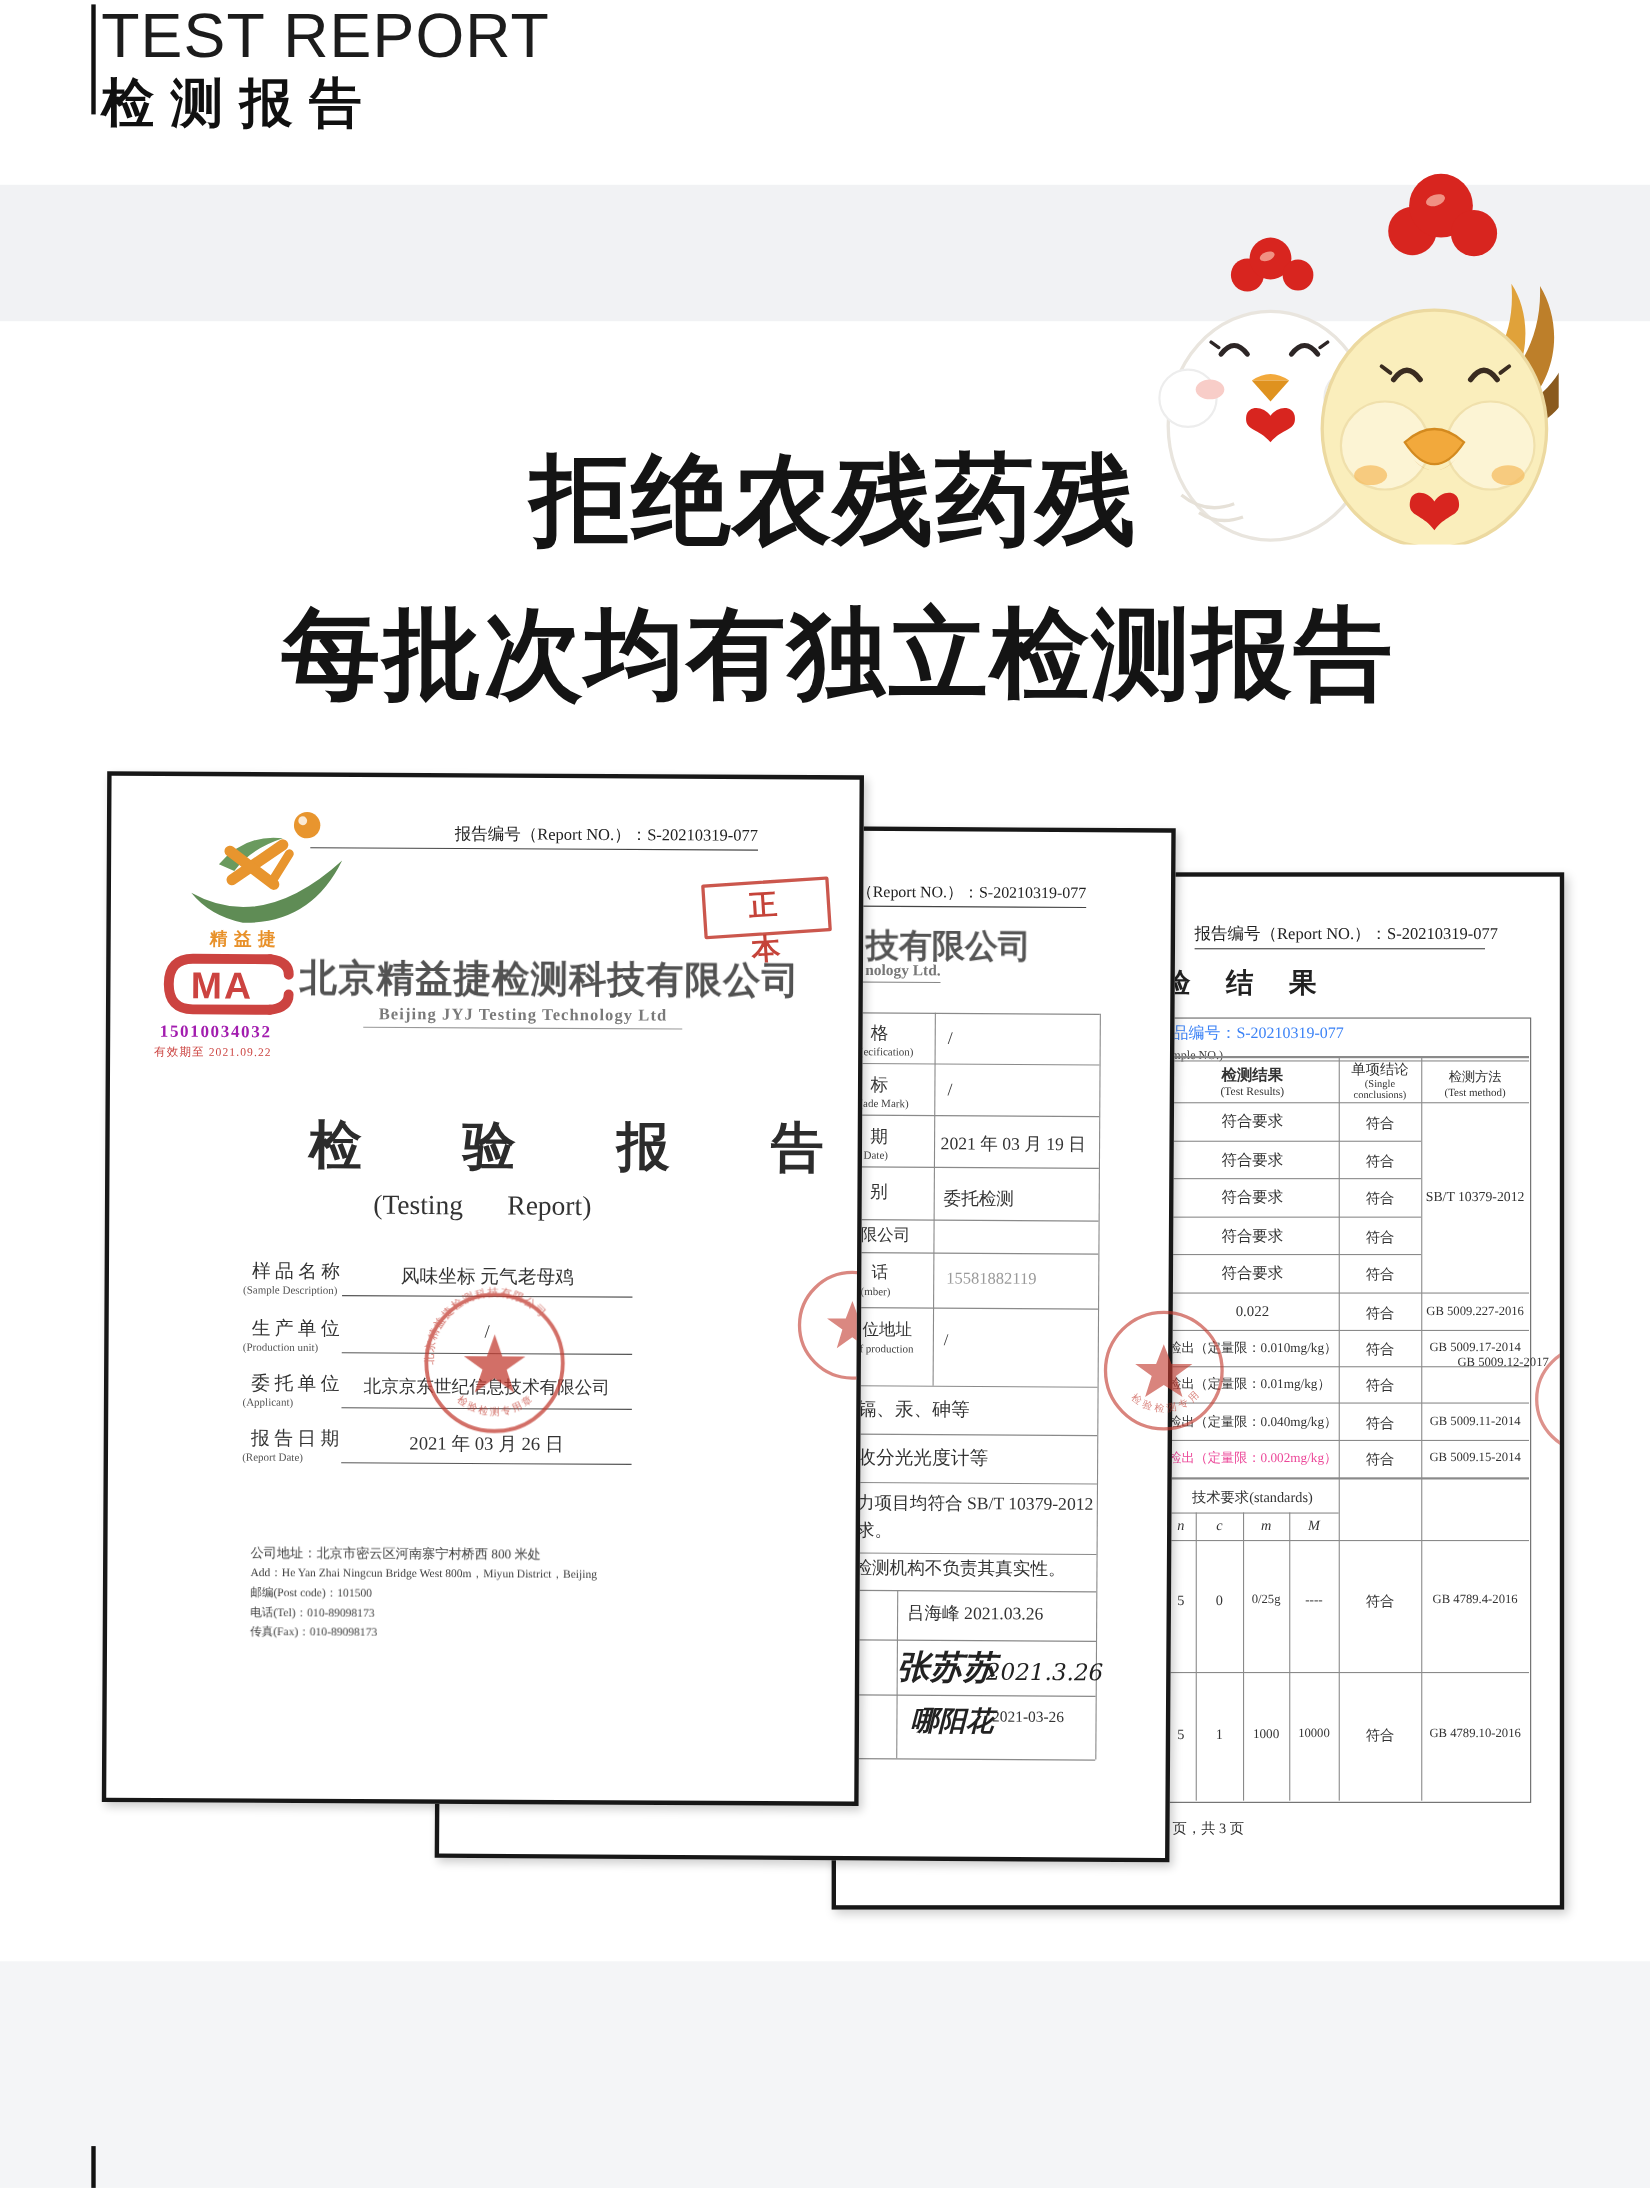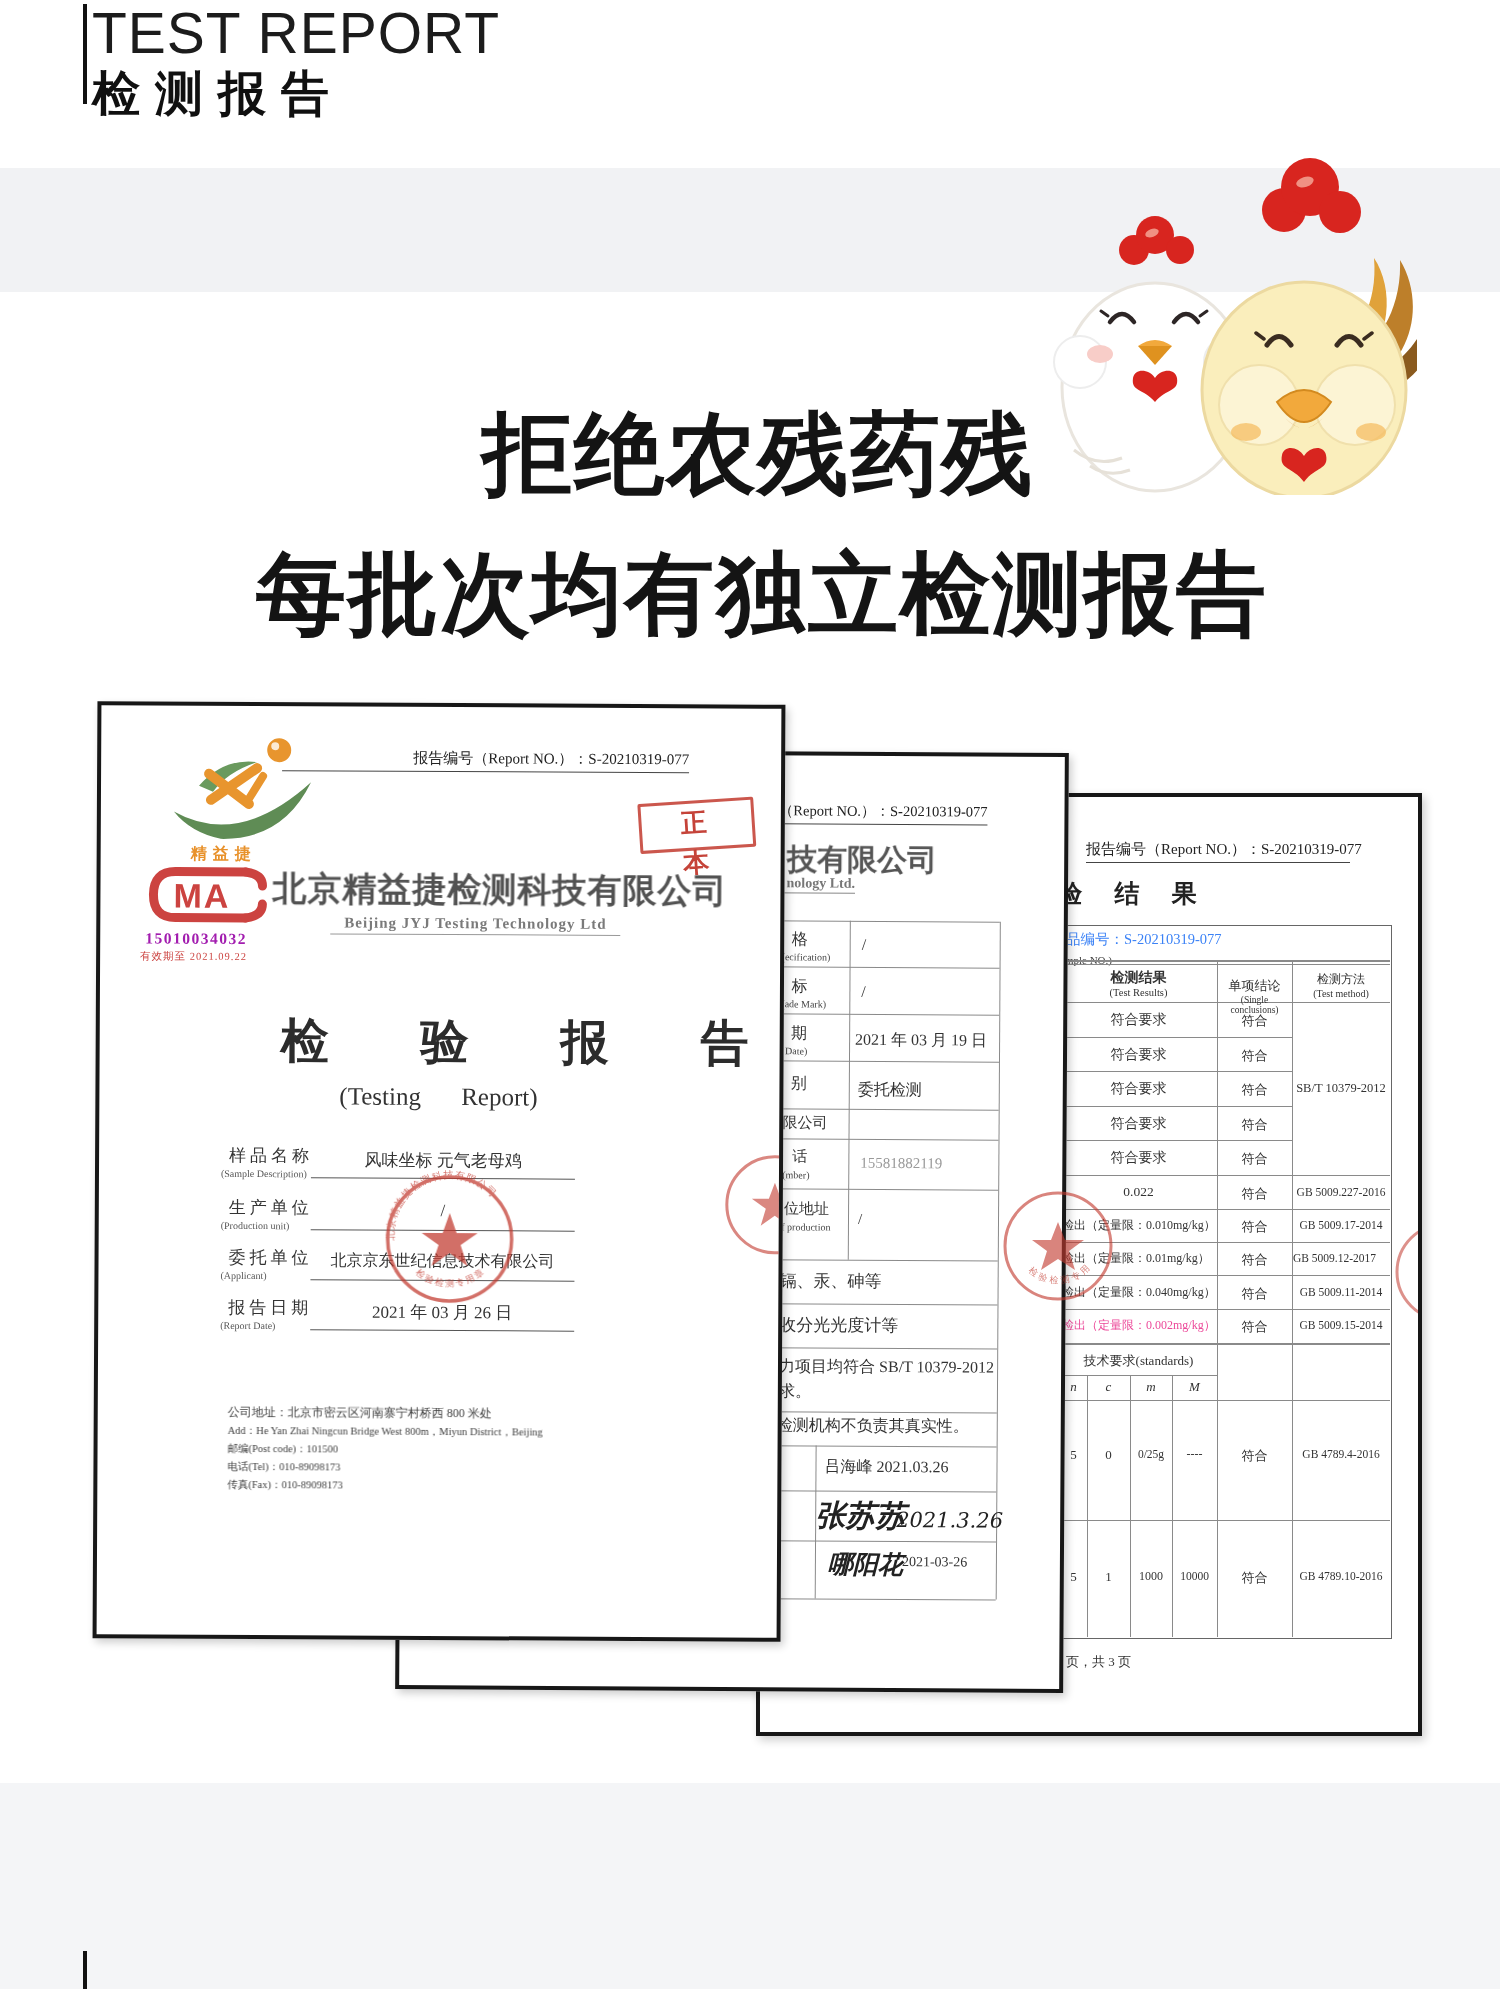--- a/index.html
+++ b/index.html
@@ -119,21 +119,21 @@
     <div class="vl" style="left:457px;top:163px;height:677px;"></div>
     <div class="vl" style="left:532px;top:163px;height:677px;"></div>
     <div class="vl" style="left:327px;top:578px;height:262px;"></div>
     <div class="vl" style="left:370px;top:578px;height:262px;"></div>
     <div class="vl" style="left:412px;top:578px;height:262px;"></div>
 
     <div class="ctr" style="left:300px;top:172px;width:157px;color:#333;">
       <div style="position:static;font-size:14px;font-weight:bold;">检测结果</div>
       <div style="position:static;font-size:10.5px;">(Test Results)</div>
     </div>
-    <div class="ctr" style="left:457px;top:180px;width:75px;color:#333;">
+    <div class="ctr" style="left:457px;top:166px;width:75px;color:#333;">
       <div style="position:static;font-size:13px;">单项结论</div>
       <div style="position:static;font-size:9.5px;">(Single</div>
       <div style="position:static;font-size:9.5px;">conclusions)</div>
     </div>
     <div class="ctr" style="left:532px;top:174px;width:98px;color:#333;">
       <div style="position:static;font-size:12px;">检测方法</div>
       <div style="position:static;font-size:10px;">(Test method)</div>
     </div>
 
     <div class="ctr" style="left:300px;top:214px;width:157px;font-size:14px;color:#333;">符合要求</div>
@@ -149,21 +149,21 @@
     <div class="ctr nw" style="left:532px;top:284px;width:98px;font-size:12.5px;color:#333;">SB/T 10379-2012</div>
 
     <div class="ctr" style="left:300px;top:387px;width:157px;font-size:13.5px;color:#333;">0.022</div>
     <div class="ctr" style="left:457px;top:388px;width:75px;font-size:13px;color:#333;">符合</div>
     <div class="ctr nw" style="left:532px;top:389px;width:98px;font-size:11.5px;color:#333;">GB 5009.227-2016</div>
     <div class="nw" style="left:302px;top:420px;font-size:12px;color:#333;">检出（定量限：0.010mg/kg）</div>
     <div class="ctr" style="left:457px;top:421px;width:75px;font-size:13px;color:#333;">符合</div>
     <div class="ctr nw" style="left:532px;top:422px;width:98px;font-size:11.5px;color:#333;">GB 5009.17-2014</div>
     <div class="nw" style="left:302px;top:453px;font-size:12px;color:#333;">检出（定量限：0.01mg/kg）</div>
     <div class="ctr" style="left:457px;top:454px;width:75px;font-size:13px;color:#333;">符合</div>
-    <div class="ctr nw" style="left:532px;top:455px;width:85px;font-size:11.5px;color:#333;">GB 5009.12-2017</div>
+    <div class="ctr nw" style="left:532px;top:436px;width:85px;font-size:11.5px;color:#333;padding-left:32px;">GB 5009.12-2017</div>
     <div class="nw" style="left:302px;top:487px;font-size:12px;color:#333;">检出（定量限：0.040mg/kg）</div>
     <div class="ctr" style="left:457px;top:488px;width:75px;font-size:13px;color:#333;">符合</div>
     <div class="ctr nw" style="left:532px;top:489px;width:98px;font-size:11.5px;color:#333;">GB 5009.11-2014</div>
     <div class="nw" style="left:302px;top:520px;font-size:12px;color:#ec4899;">检出（定量限：0.002mg/kg）</div>
     <div class="ctr" style="left:457px;top:521px;width:75px;font-size:13px;color:#333;">符合</div>
     <div class="ctr nw" style="left:532px;top:522px;width:98px;font-size:11.5px;color:#333;">GB 5009.15-2014</div>
 
     <div class="ctr nw" style="left:300px;top:555px;width:157px;font-size:13px;color:#333;">技术要求(standards)</div>
     <div class="ctr" style="left:300px;top:582px;width:27px;font-size:13px;font-style:italic;color:#333;">n</div>
     <div class="ctr" style="left:327px;top:582px;width:43px;font-size:13px;font-style:italic;color:#333;">c</div>

